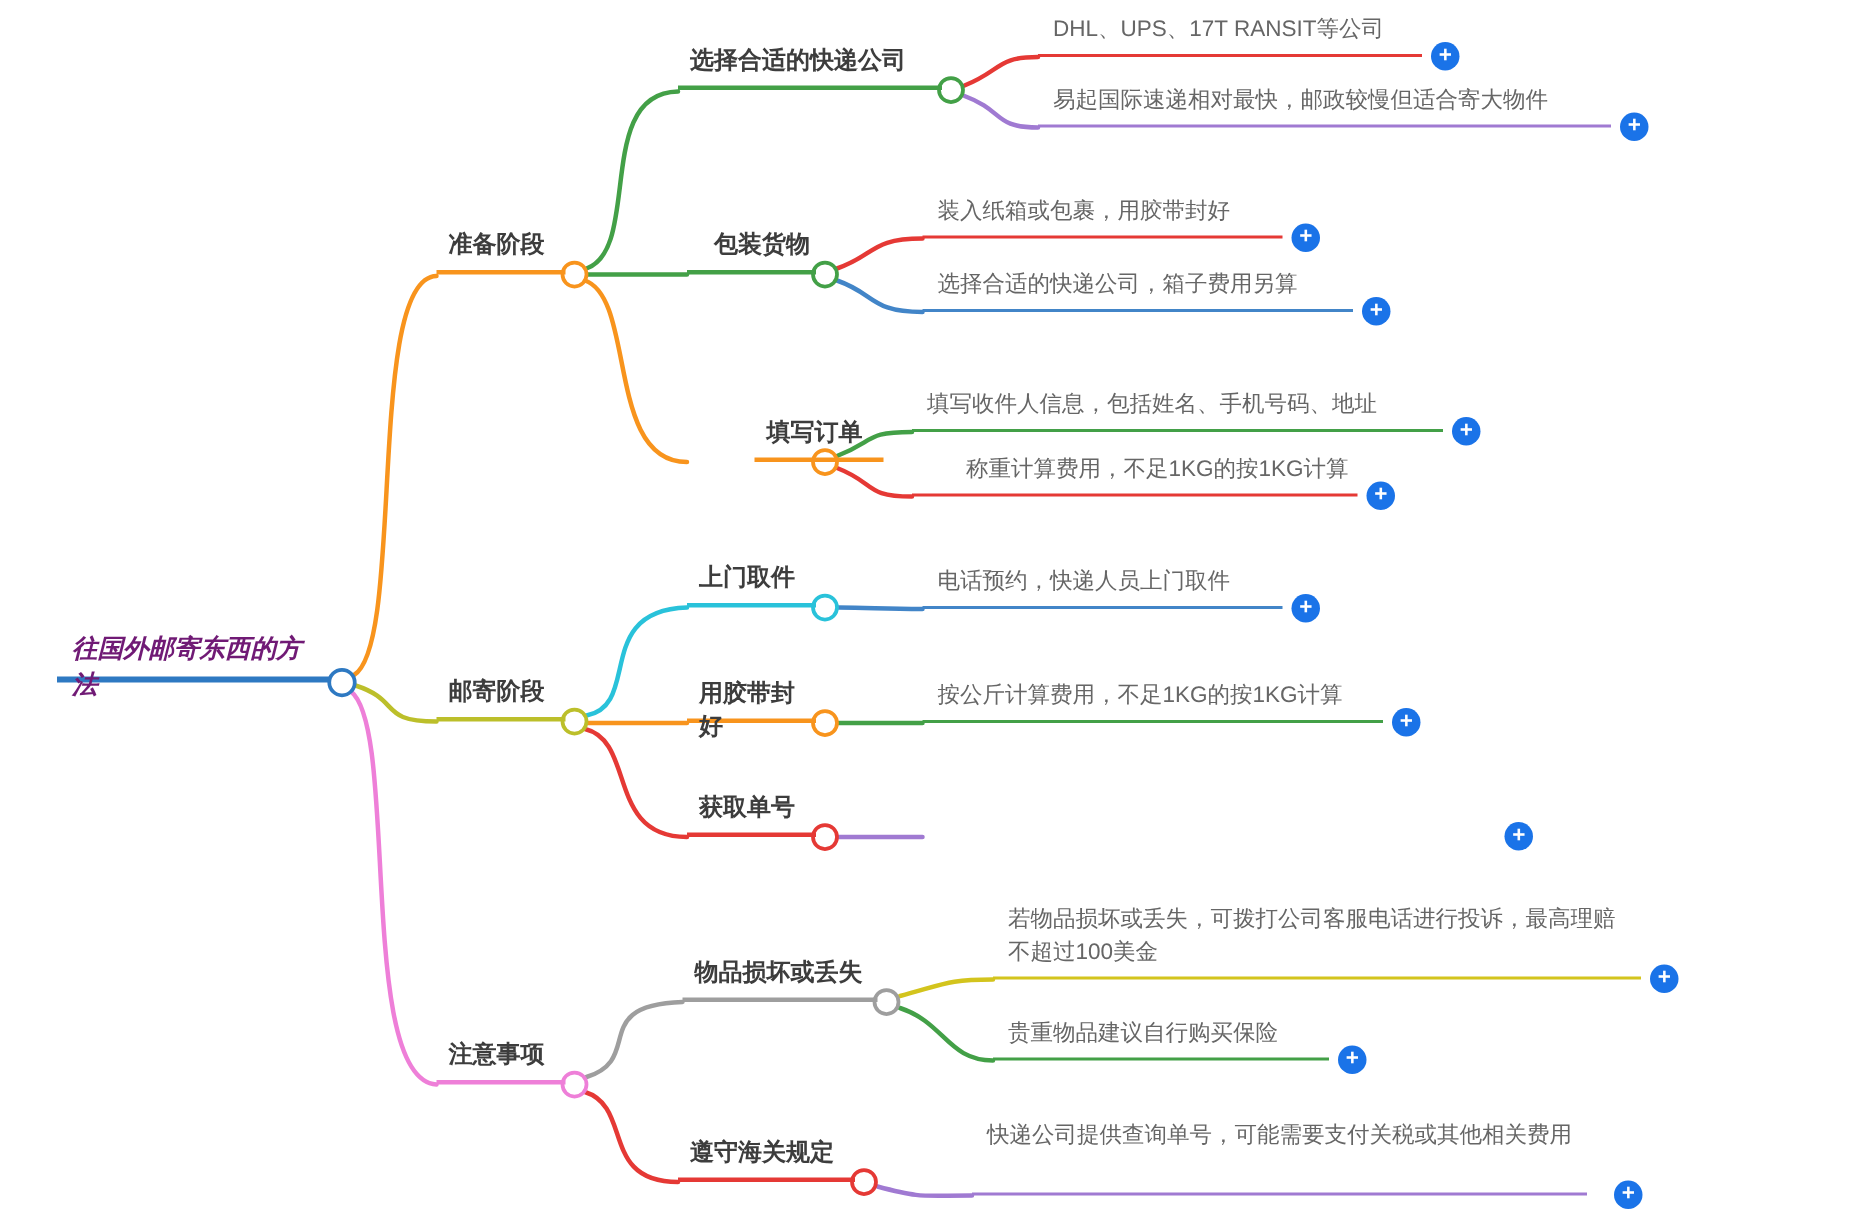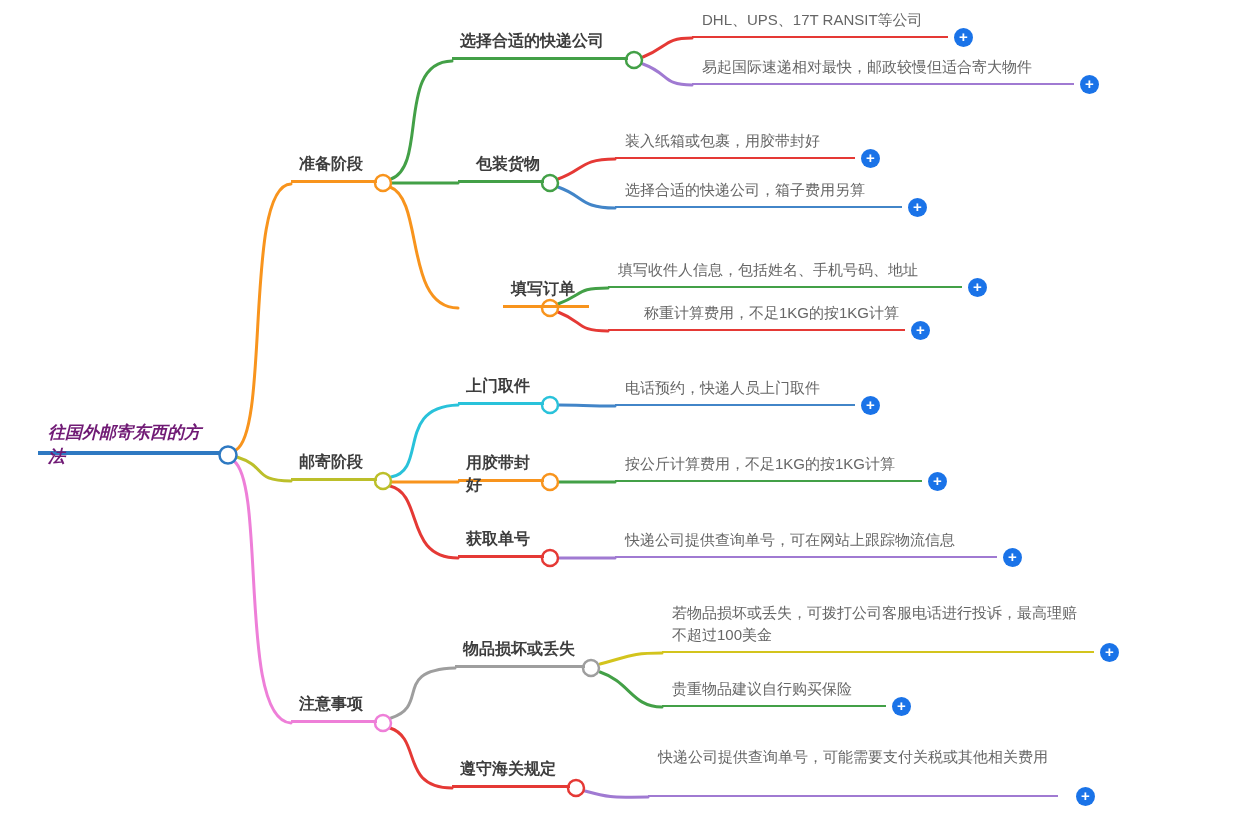--- a/index.html
+++ b/index.html
@@ -101,21 +101,20 @@
   <div class="node" style="left: 452px; top: 758px; width: 118px; border-bottom-color: rgb(229, 57, 53);">遵守海关规定</div>
 
   <div class="leaf one" style="left: 692px; top: 9px; width: 256px; border-bottom-color: rgb(229, 57, 53);">DHL、UPS、17T RANSIT等公司</div>
   <div class="leaf one" style="left: 692px; top: 56px; width: 382px; border-bottom-color: rgb(160, 122, 210);">易起国际速递相对最快，邮政较慢但适合寄大物件</div>
   <div class="leaf one" style="left: 615px; top: 130px; width: 240px; border-bottom-color: rgb(229, 57, 53);">装入纸箱或包裹，用胶带封好</div>
   <div class="leaf one" style="left: 615px; top: 179px; width: 287px; border-bottom-color: rgb(66, 133, 200);">选择合适的快递公司，箱子费用另算</div>
   <div class="leaf one" style="left: 608px; top: 259px; width: 354px; border-bottom-color: rgb(67, 160, 71);">填写收件人信息，包括姓名、手机号码、地址</div>
   <div class="leaf one" style="left: 608px; top: 302px; width: 297px; border-bottom-color: rgb(229, 57, 53); text-align: right;">称重计算费用，不足1KG的按1KG计算</div>
   <div class="leaf one" style="left: 615px; top: 377px; width: 240px; border-bottom-color: rgb(66, 133, 200);">电话预约，快递人员上门取件</div>
   <div class="leaf one" style="left: 615px; top: 453px; width: 307px; border-bottom-color: rgb(67, 160, 71);">按公斤计算费用，不足1KG的按1KG计算</div>
-  <div class="leaf one" style="left: 615px; top: 529px; width: 382px; border-bottom-color: rgb(160, 122, 210);">快递公司提供查询单号，可在网站上跟踪物流信息</div>
   <div class="leaf two" style="left: 662px; top: 602px; width: 432px; border-bottom-color: rgb(211, 196, 29);">若物品损坏或丢失，可拨打公司客服电话进行投诉，最高理赔不超过100美金</div>
   <div class="leaf one" style="left: 662px; top: 678px; width: 224px; border-bottom-color: rgb(67, 160, 71);">贵重物品建议自行购买保险</div>
   <div class="leaf two" style="left: 648px; top: 746px; width: 410px; border-bottom-color: rgb(160, 122, 210);">快递公司提供查询单号，可能需要支付关税或其他相关费用</div>
 
   <div class="plus" style="left:954px;top:28px;">+</div>
   <div class="plus" style="left:1080px;top:75px;">+</div>
   <div class="plus" style="left:861px;top:149px;">+</div>
   <div class="plus" style="left:908px;top:198px;">+</div>
   <div class="plus" style="left:968px;top:278px;">+</div>
   <div class="plus" style="left:911px;top:321px;">+</div>

